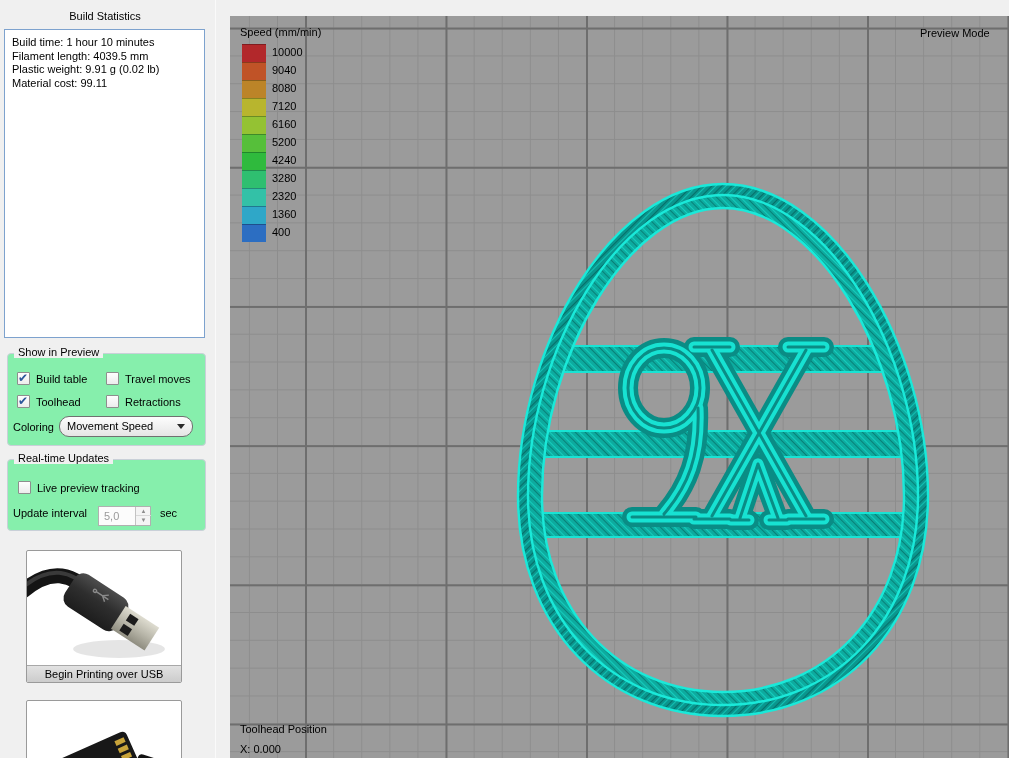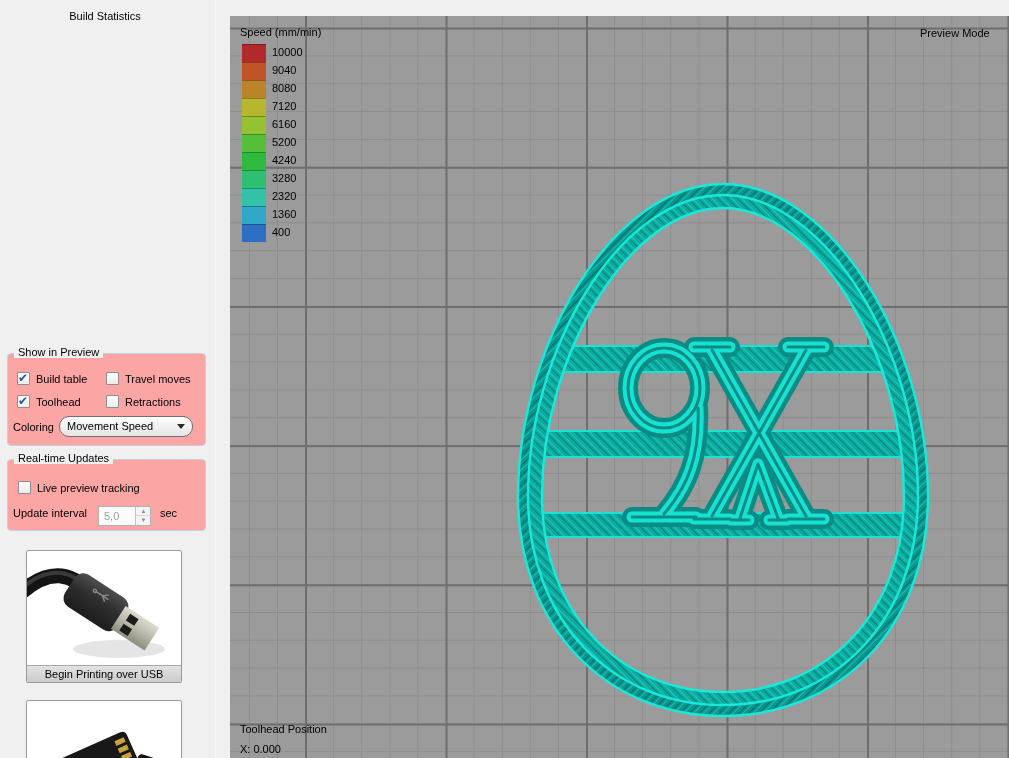--- a/index.html
+++ b/index.html
@@ -7,21 +7,21 @@
   .app{position:relative;width:1009px;height:758px;overflow:hidden;
        font-family:"Liberation Sans","DejaVu Sans",sans-serif;font-size:11px;color:#000;
        background:#f0f0f0;}
 
   
   .sidebar{position:absolute;left:0;top:0;width:230px;height:758px;background:#f0f0f0;}
   .sidebar .groove{position:absolute;left:215px;top:0;width:1px;height:758px;background:#e3e3e3;border-right:1px solid #fafafa;}
   .panel-title{position:absolute;left:0;top:10px;width:210px;text-align:center;}
   .stats-box{position:absolute;left:4px;top:29px;width:201px;height:309px;background:#fff;
              border:1px solid #7da2ce;padding:6px 7px;line-height:13.5px;}
-  .groupbox{position:absolute;border:1px solid #c9d0d8;border-radius:4px;background:#fca5a5;}
+  .groupbox{position:absolute;border:1px solid #c9d0d8;border-radius:4px;background:#86efac;}
   .gb-label{position:absolute;top:-8px;left:6px;background:#f0f0f0;padding:0 4px;white-space:nowrap;}
   .g1{left:7px;top:353px;width:199px;height:93px;}
   .g2{left:7px;top:459px;width:199px;height:72px;}
 
   .checkbox{position:absolute;width:13px;height:13px;background:linear-gradient(#fefefe,#ececec);
             border:1px solid #8e8e8e;border-radius:1px;}
   .checkbox.checked::after{content:"\2714";position:absolute;left:0px;top:-2px;font-size:12px;color:#2b579a;}
   .cb-label{position:absolute;white-space:nowrap;}
 
   .select{position:absolute;left:59px;top:416px;width:134px;height:21px;border:1px solid #707070;border-radius:10px;
@@ -65,20 +65,26 @@
 </head>
 <body>
 
 <div class="app">
 
   <aside class="sidebar">
     <div class="groove"></div>
 
     <div class="panel-title">Build Statistics</div>
 
+    <div class="stats-box">
+      <div>Build time: 1 hour 10 minutes</div>
+      <div>Filament length: 4039.5 mm</div>
+      <div>Plastic weight: 9.91 g (0.02 lb)</div>
+      <div>Material cost: 99.11</div>
+    </div>
 
     <div class="groupbox g1">
       <span class="gb-label">Show in Preview</span>
     </div>
     <span class="checkbox checked" style="left:17px;top:372px;"></span>
     <span class="cb-label" style="left:36px;top:373px;">Build table</span>
     <span class="checkbox" style="left:106px;top:372px;"></span>
     <span class="cb-label" style="left:125px;top:373px;">Travel moves</span>
     <span class="checkbox checked" style="left:17px;top:395px;"></span>
     <span class="cb-label" style="left:36px;top:396px;">Toolhead</span>

